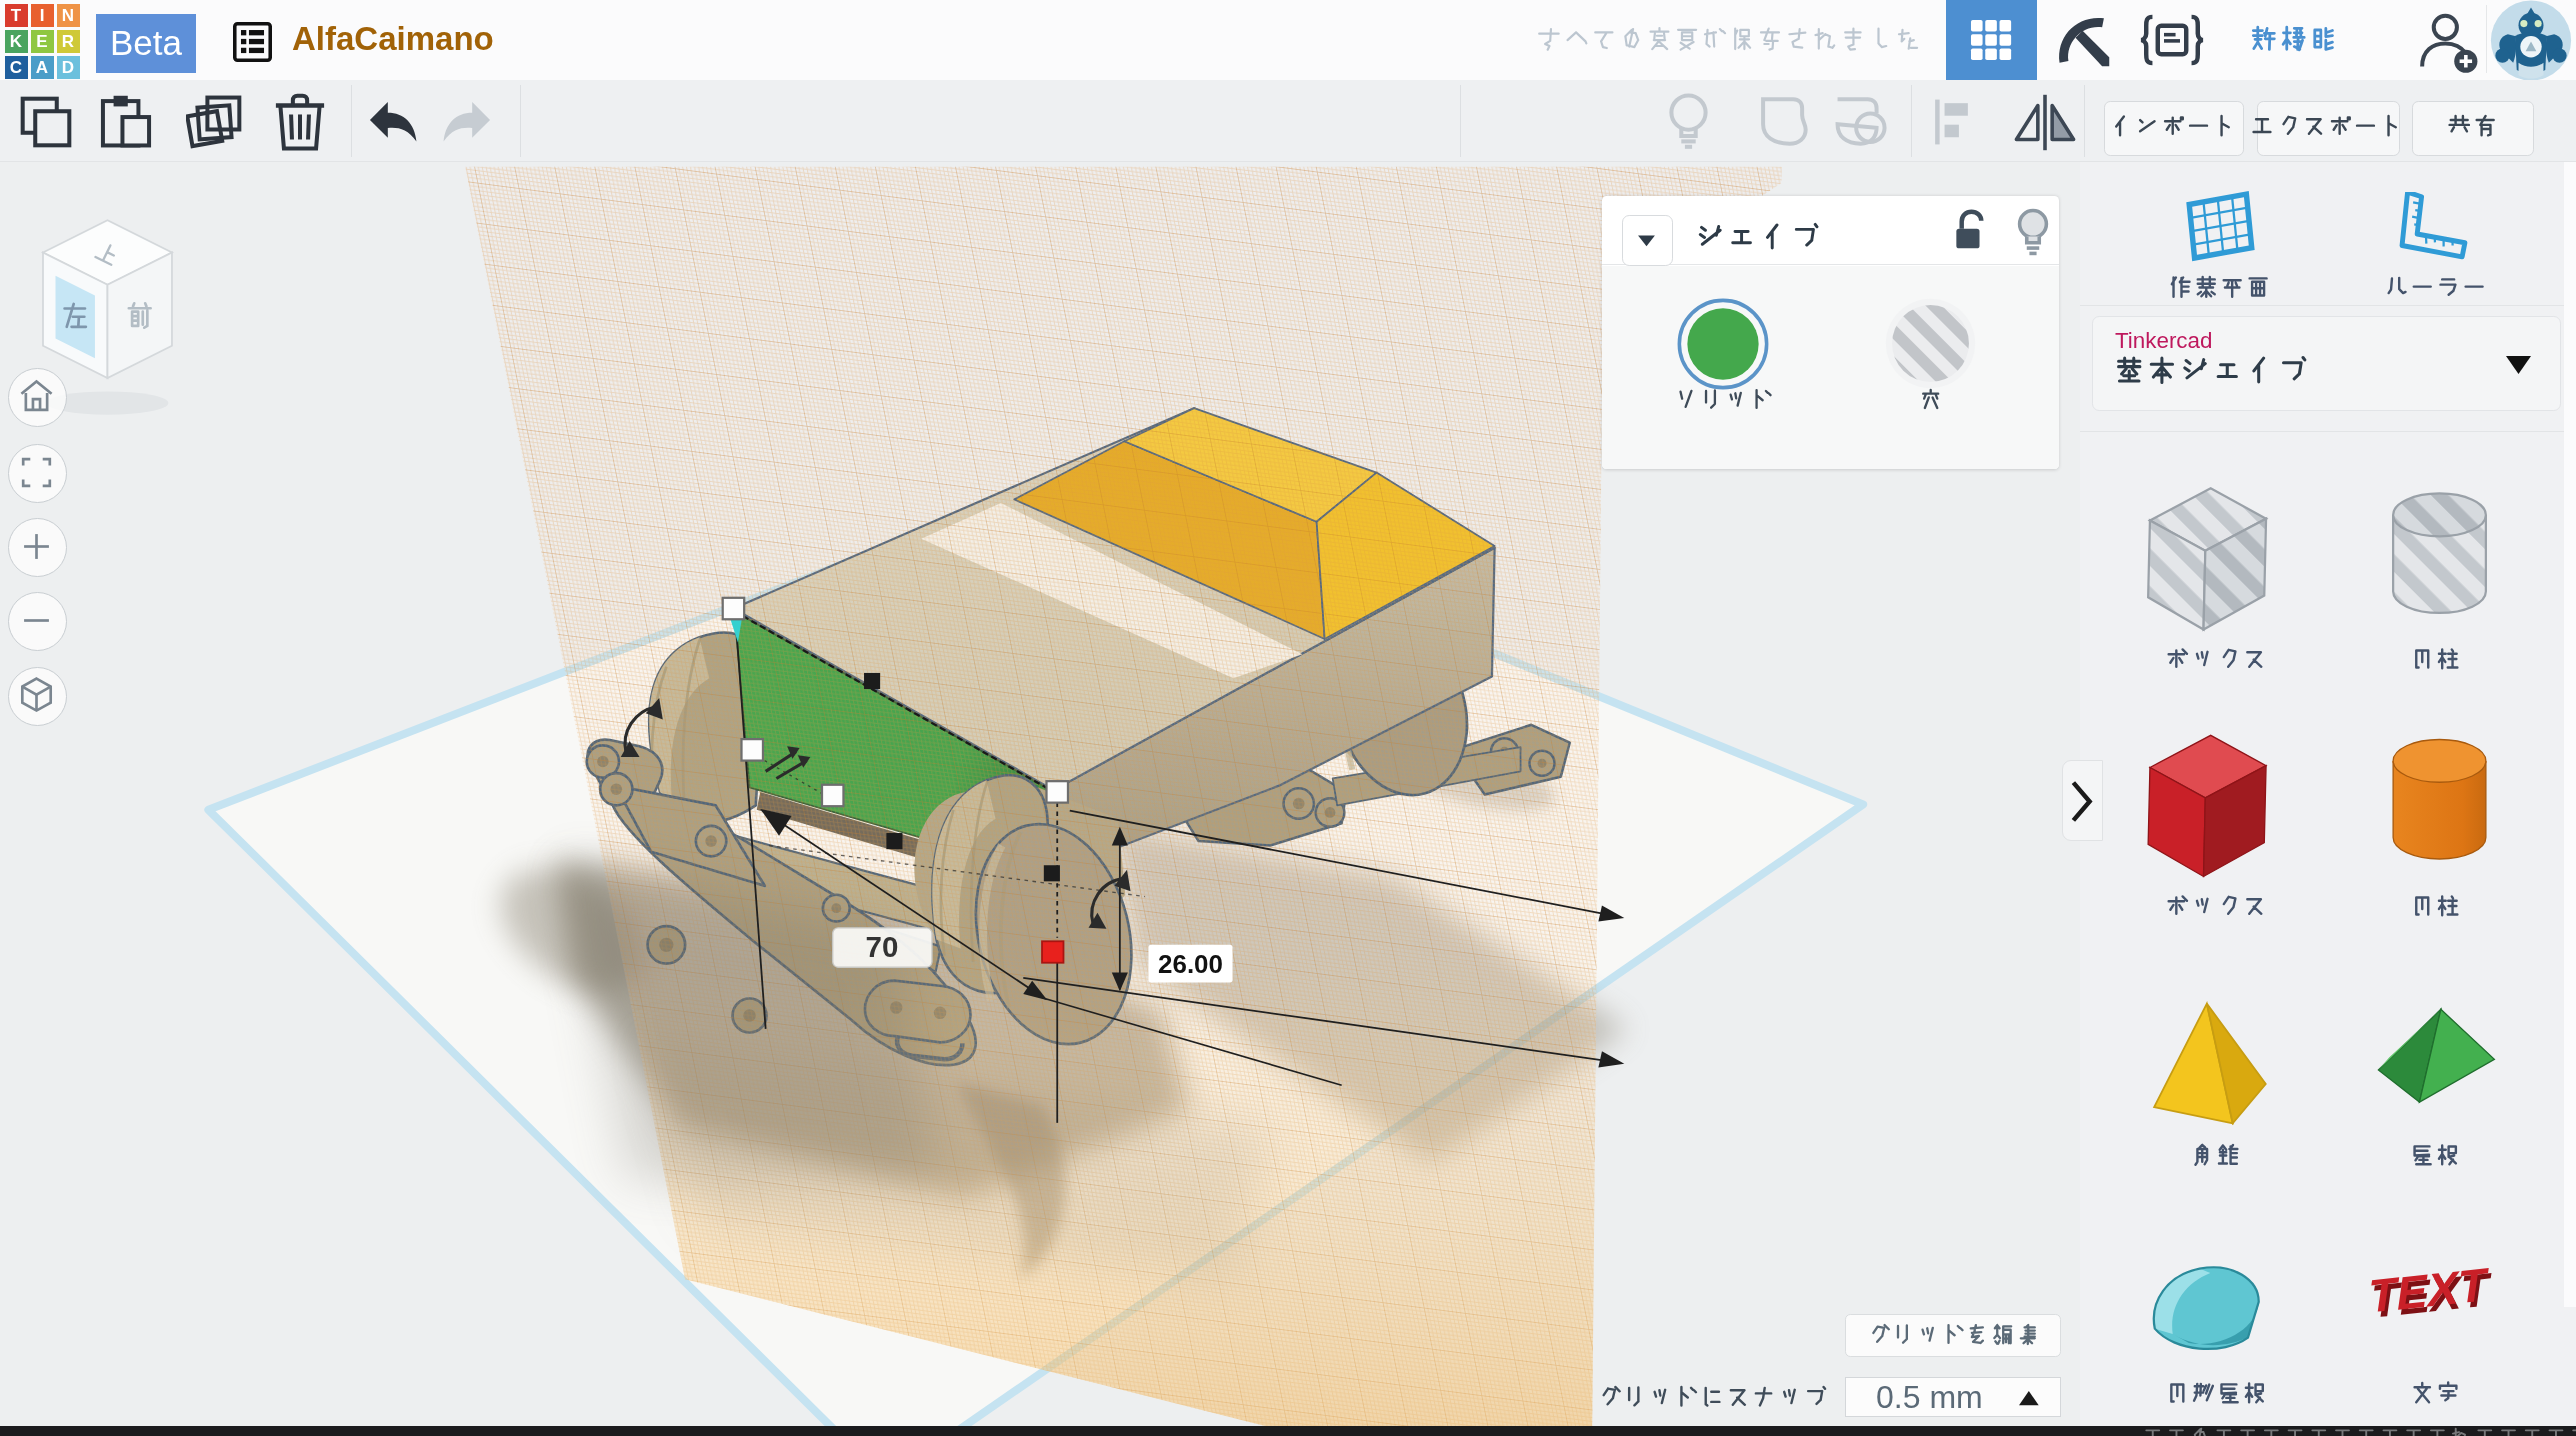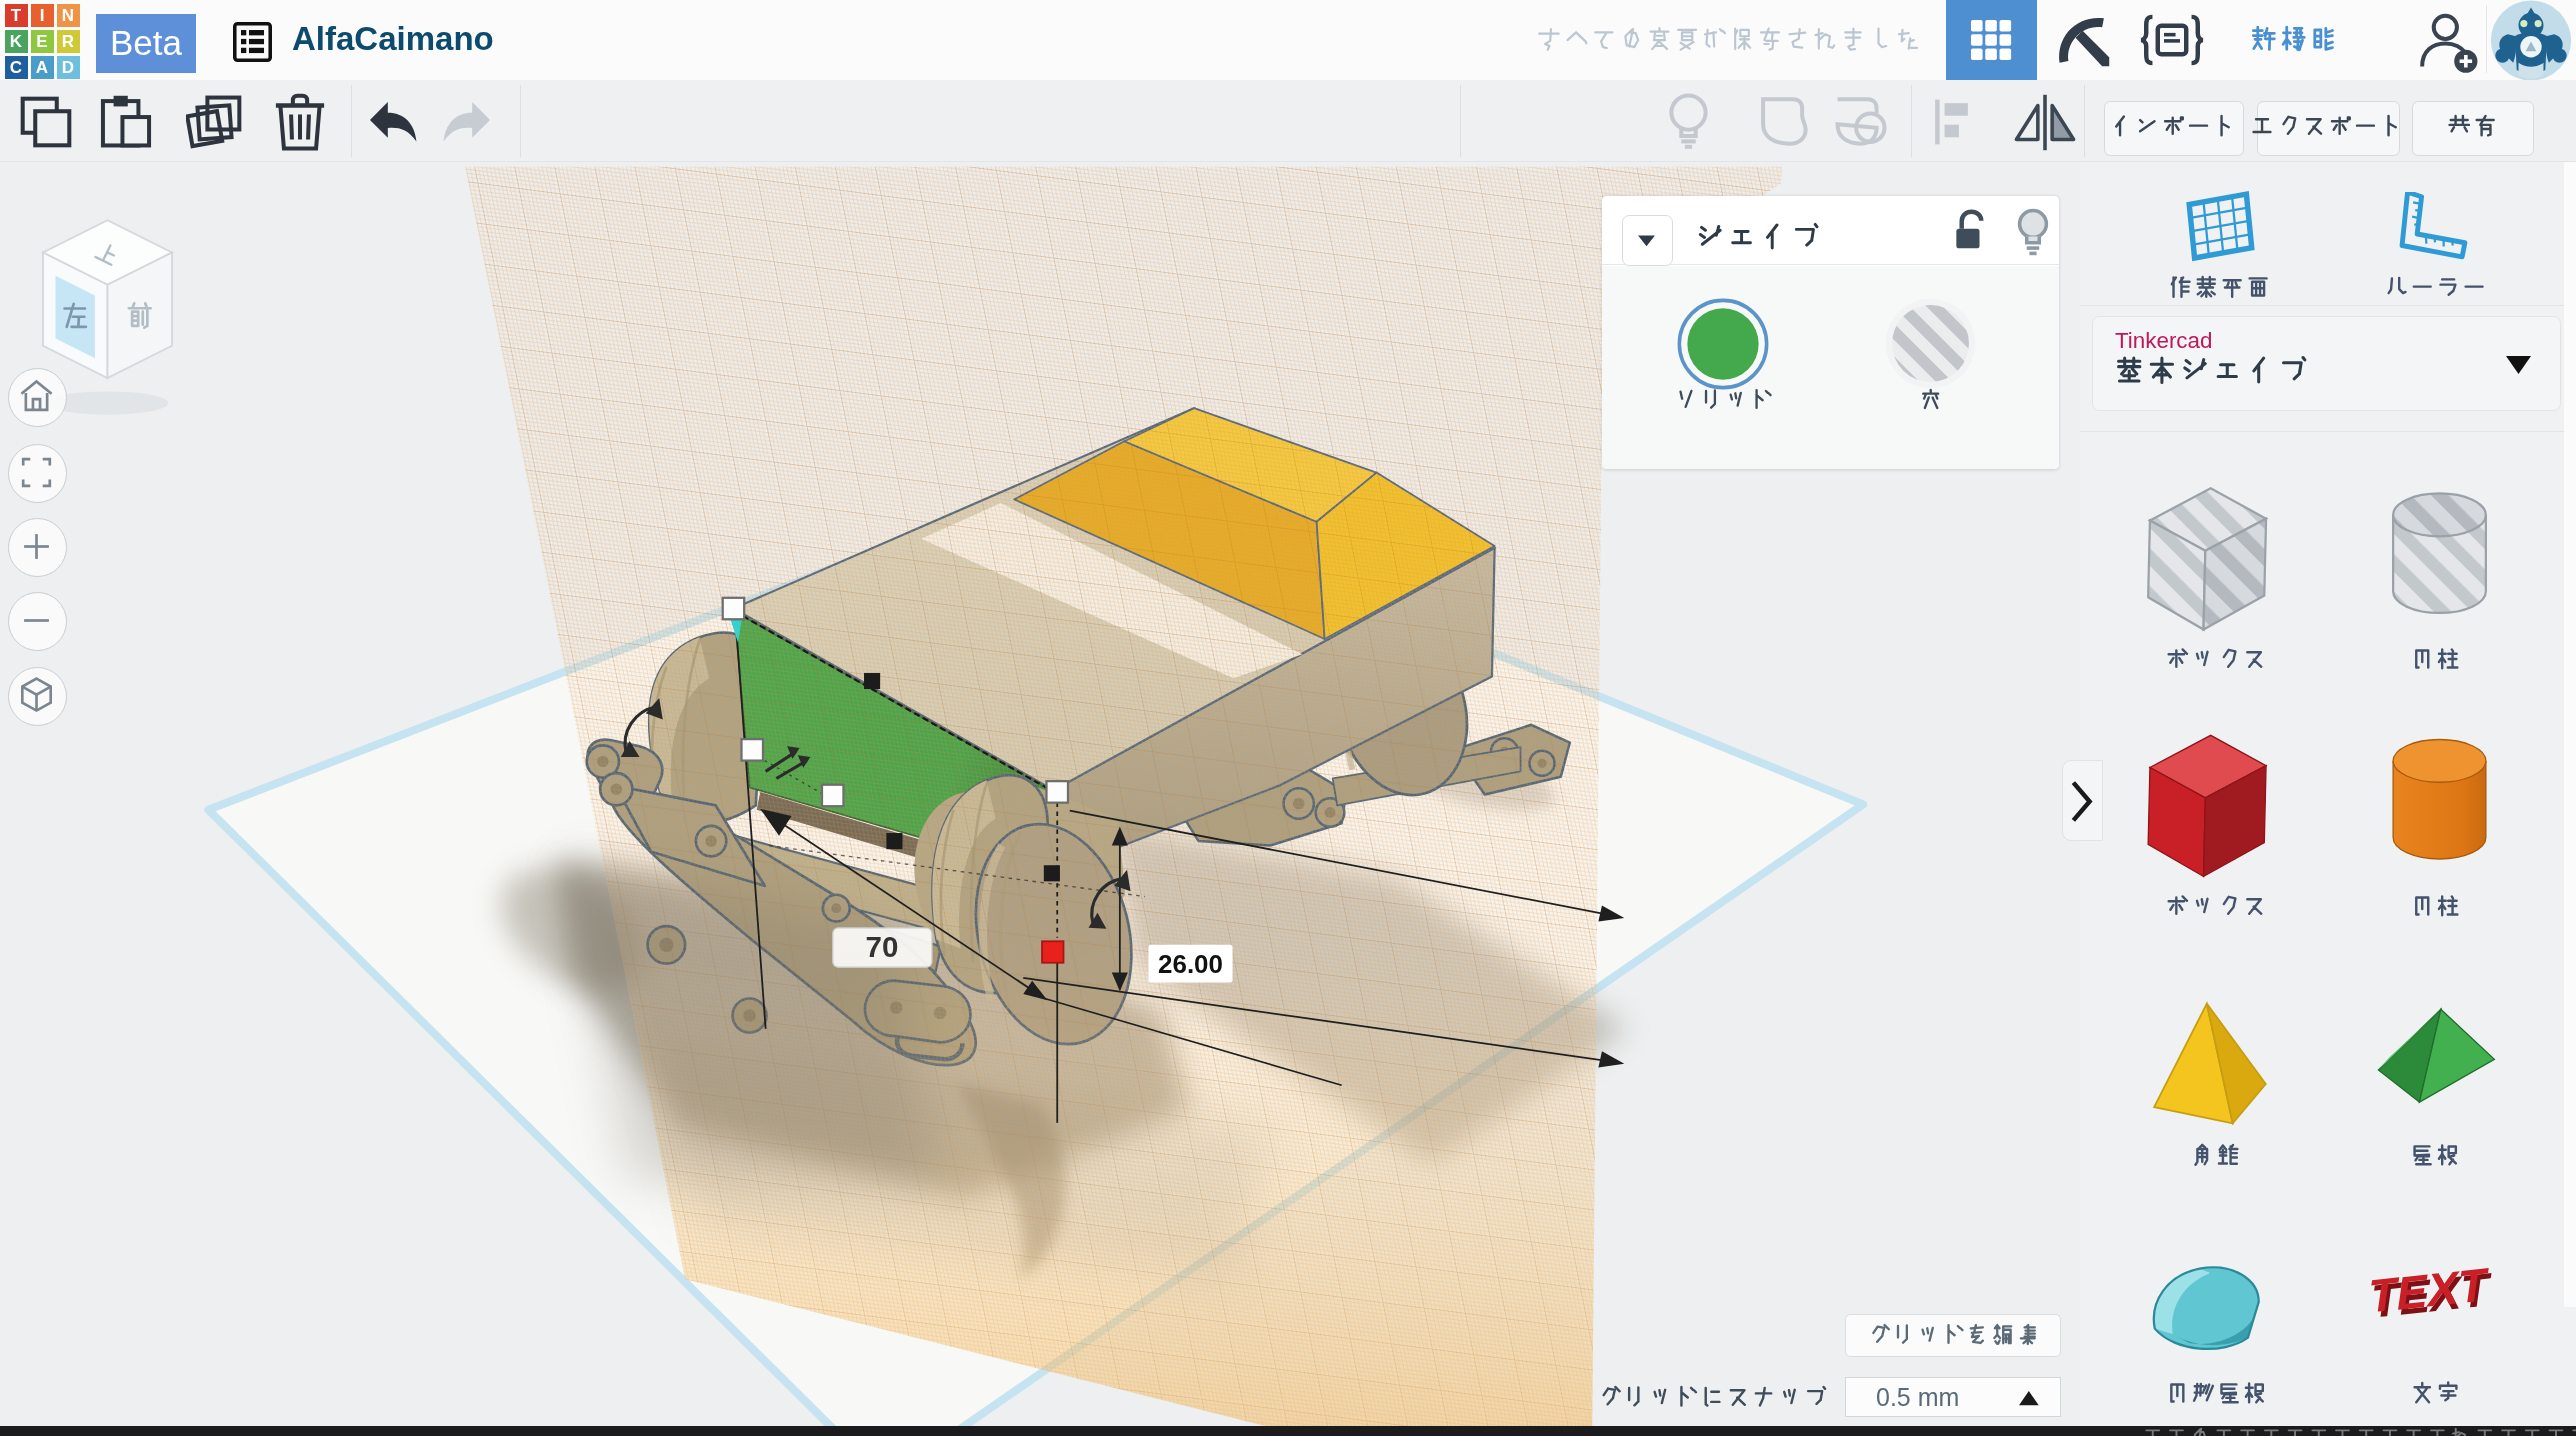--- a/index.html
+++ b/index.html
@@ -3,37 +3,37 @@
 <meta charset="utf-8">
 <style>
   * { margin:0; padding:0; box-sizing:border-box; }
   html,body { width:2576px; height:1436px; overflow:hidden; }
   body { font-family:"Liberation Sans", sans-serif; background:#edeff0; position:relative; }
   #topbar { position:absolute; left:0; top:0; width:2576px; height:80px; background:#fbfbfc; z-index:30; }
   #logo { position:absolute; left:4.5px; top:3.6px; width:78px; height:78px; }
   .tile { position:absolute; width:23px; height:23px; color:#fff; font-weight:bold; font-size:17px; text-align:center; line-height:24px; }
   #beta { position:absolute; left:96px; top:14.3px; width:100px; height:59px; background:#5e90d9; border-radius:0; color:#fff; font-size:35px; text-align:center; line-height:57px; }
   #docicon { position:absolute; left:233px; top:22.4px; }
-  #title { position:absolute; left:292px; top:19.7px; font-size:33px; font-weight:bold; color:#0c4a6e; }
+  #title { position:absolute; left:292px; top:19.7px; font-size:33px; font-weight:bold; color:#a16207; }
   #savedtxt { position:absolute; left:1476px; top:23px; width:447px; text-align:right; font-size:27px; color:#bcc6d0; white-space:nowrap; }
   #gridbtn { position:absolute; left:1946px; top:0; width:91px; height:80px; background:#4d8fd1; }
   #newfeat { position:absolute; left:2245px; top:24px; font-size:28px; color:#4a90d0; }
   #toolbar { position:absolute; left:0; top:80px; width:2576px; height:82px; background:#eef0f2; border-bottom:0.9px solid #e2e4e6; z-index:30; }
   .sep { position:absolute; top:5.4px; width:0.9px; height:72px; background:#dcdfe2; }
   .tbtn { position:absolute; top:20.6px; height:55px; background:#f6f7f8; border:1.8px solid #d7dadd; border-radius:6.3px; font-size:25px; color:#3b4754; text-align:center; line-height:51px; white-space:nowrap; }
   #sidebar { position:absolute; left:2080px; top:162px; width:496px; height:1275px; background:#f0f1f3; z-index:20; }
   #dropdownbox { position:absolute; left:11.6px; top:154px; width:469px; height:95px; background:#f4f5f6; border:0.9px solid #e2e4e7; border-radius:7.2px; }
   #shapepanel { position:absolute; left:1602px; top:196px; width:457px; height:273px; background:#fff; border-radius:4.5px; box-shadow:0 0.9px 3.6px rgba(0,0,0,0.15); z-index:25; }
   #panelhead { position:absolute; left:0; top:0; width:100%; height:69px; border-bottom:0.9px solid #e4e6e8; }
   #paneldrop { position:absolute; left:19.7px; top:19px; width:51px; height:51px; border:1.8px solid #d8dbde; border-radius:7.2px; background:#fff; }
   #paneltitle { position:absolute; left:91px; top:18px; font-size:30px; color:#2e3b47; }
   #panelbody { position:absolute; left:0; top:70px; width:100%; height:203px; background:#f7f8f8; border-radius:0 0 4.5px 4.5px; }
   #gridedit { position:absolute; left:1845px; top:1314px; width:216px; height:43px; background:rgba(252,252,252,0.9); border:0.9px solid #dadddf; border-radius:5.4px; font-size:24px; color:#5b6a77; text-align:center; line-height:41px; z-index:15; }
   #snaplabel { position:absolute; left:1540px; top:1385px; width:289px; text-align:right; font-size:25px; color:#3f4c59; z-index:15; }
-  #snapdrop { position:absolute; left:1845px; top:1377px; width:216px; height:40px; background:#fcfcfc; border:0.9px solid #d4d7da; font-size:25px; color:#5b6a77; line-height:38px; z-index:15; }
+  #snapdrop { position:absolute; left:1845px; top:1377px; width:216px; height:40px; background:#fcfcfc; border:0.9px solid #d4d7da; font-size:32px; color:#5b6a77; line-height:38px; z-index:15; }
   #bottomstrip { position:absolute; left:0; top:1426px; width:2576px; height:10.7px; background:#1b1b1d; z-index:40; overflow:hidden; }
   .navcirc { position:absolute; left:8px; width:59px; height:59px; border:1.8px solid #c9ced2; border-radius:50%; background:rgba(252,253,253,0.8); z-index:15; }
   svg { display:block; }
 </style>
 </head>
 <body>
 
 <svg id="scene" width="2576" height="1275" viewBox="0 181 2880 1425" style="position:absolute;left:0;top:162px;z-index:1">
 <defs>
   <pattern id="graph" width="46" height="46" patternUnits="userSpaceOnUse" patternTransform="matrix(1,0.13,0.2,1,0,0)">

